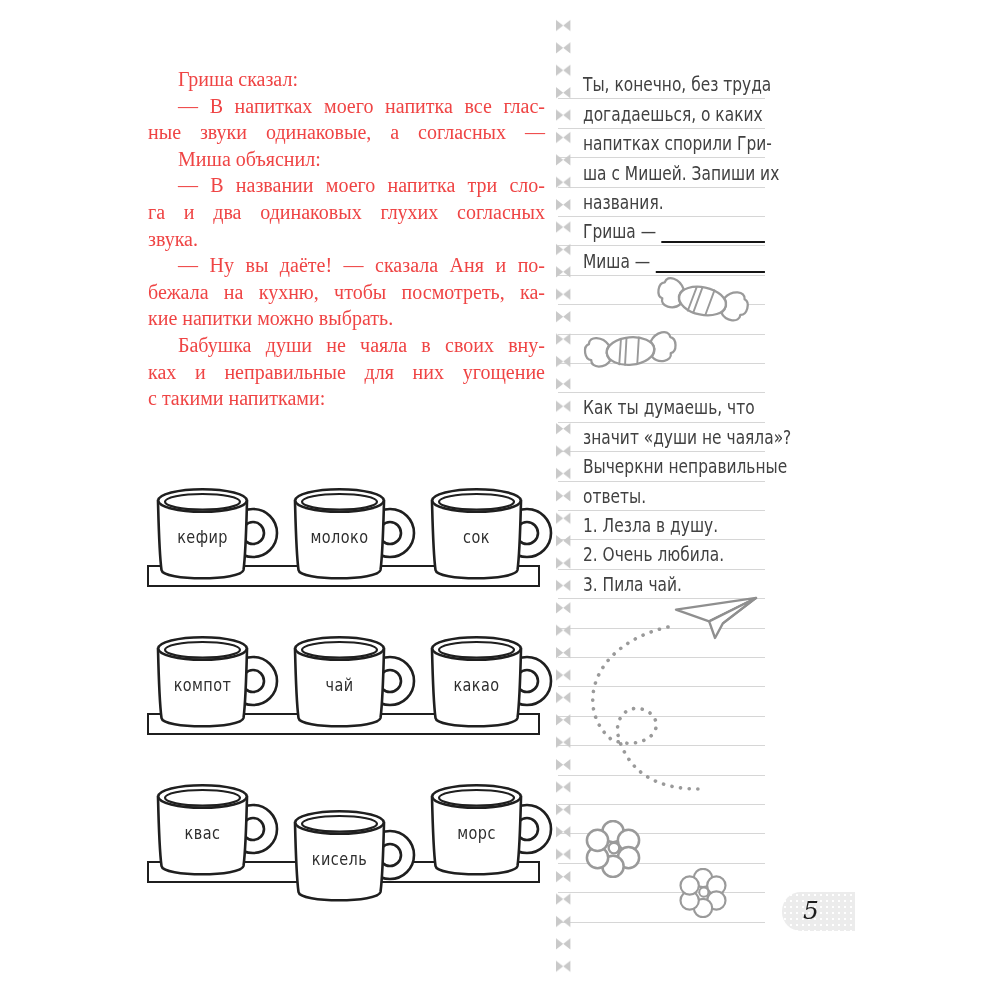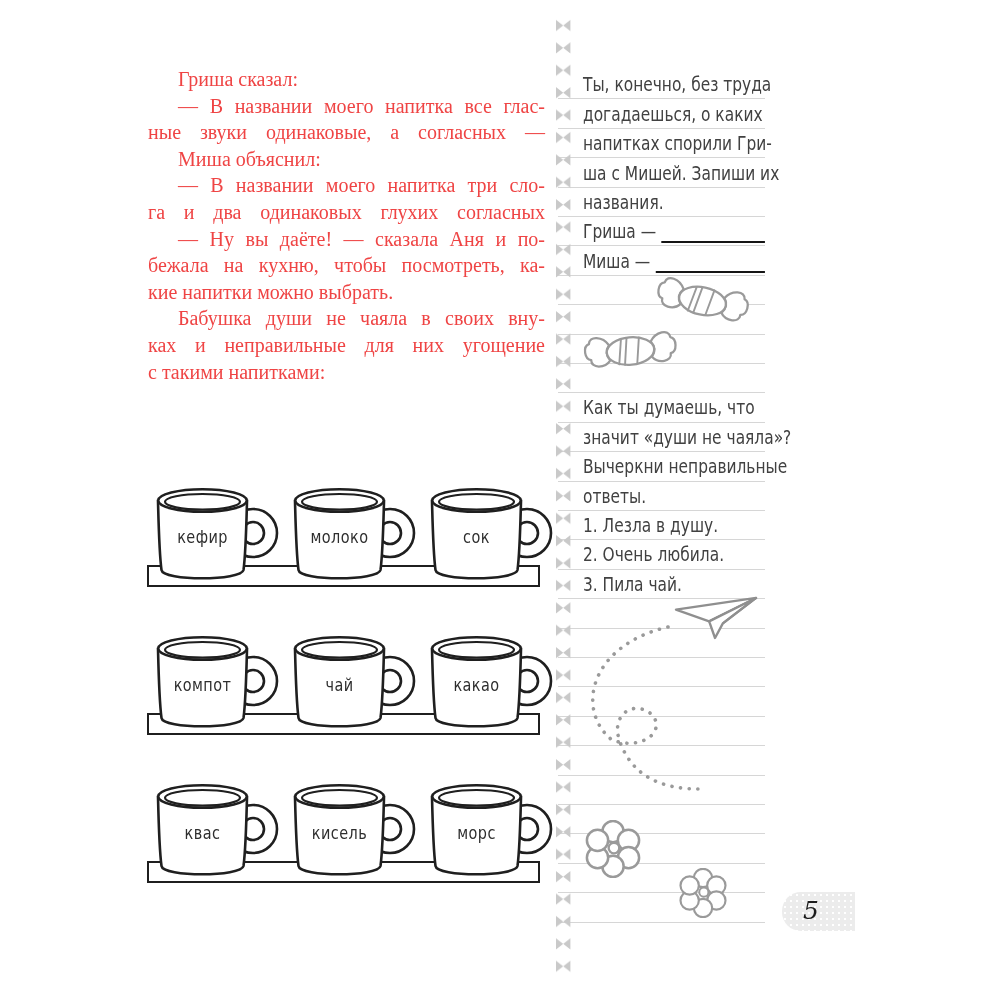--- a/index.html
+++ b/index.html
@@ -91,25 +91,26 @@
         <path d="M84,5 L50,31" fill="none"></path>
       </g>
     </symbol>
   </defs>
 </svg>
 
 <div class="page"></div>
 
 <div class="story" id="story">
     <div class="story-line ind">Гриша сказал:</div>
-    <div class="story-line ind j">— В названии моего напитка все глас-</div>
+    <div class="story-line ind j">— В напитках моего напитка все глас-</div>
     <div class="story-line j">ные звуки одинаковые, а согласных —</div>
     <div class="story-line ind">Миша объяснил:</div>
     <div class="story-line ind j">— В названии моего напитка три сло-</div>
     <div class="story-line j">га и два одинаковых глухих согласных</div>
+    <div class="story-line">звука.</div>
     <div class="story-line ind j">— Ну вы даёте! — сказала Аня и по-</div>
     <div class="story-line j">бежала на кухню, чтобы посмотреть, ка-</div>
     <div class="story-line">кие напитки можно выбрать.</div>
     <div class="story-line ind j">Бабушка души не чаяла в своих вну-</div>
     <div class="story-line j">ках и неправильные для них угощение</div>
     <div class="story-line">с такими напитками:</div>
   </div>
 
 <div class="shelf" style="top:565px"></div>
 <div class="shelf" style="top:713px"></div>
@@ -150,21 +151,21 @@
         <use href="#cup-shape"></use>
       </svg>
     <div class="cup-label">какао</div>
   </div>
     <div class="cup" style="left: 154px; top: 782px;">
     <svg>
         <use href="#cup-shape"></use>
       </svg>
     <div class="cup-label">квас</div>
   </div>
-    <div class="cup" style="left: 291px; top: 782px;">
+    <div class="cup" style="left: 291px; top: 808px;">
     <svg>
         <use href="#cup-shape"></use>
       </svg>
     <div class="cup-label">кисель</div>
   </div>
     <div class="cup" style="left: 428px; top: 782px;">
     <svg>
         <use href="#cup-shape"></use>
       </svg>
     <div class="cup-label">морс</div>

